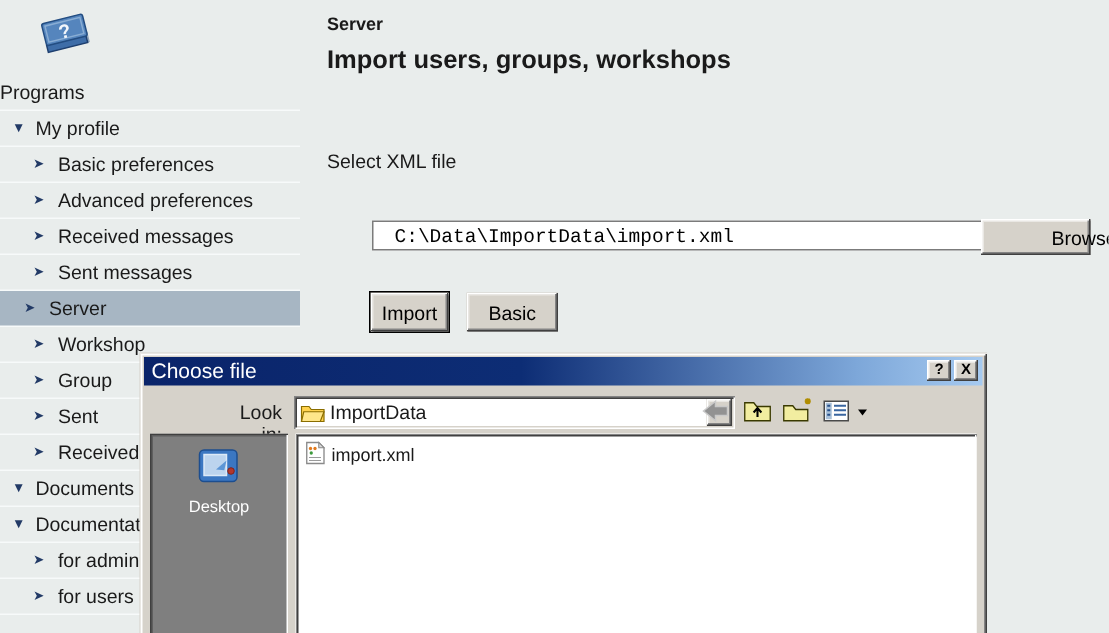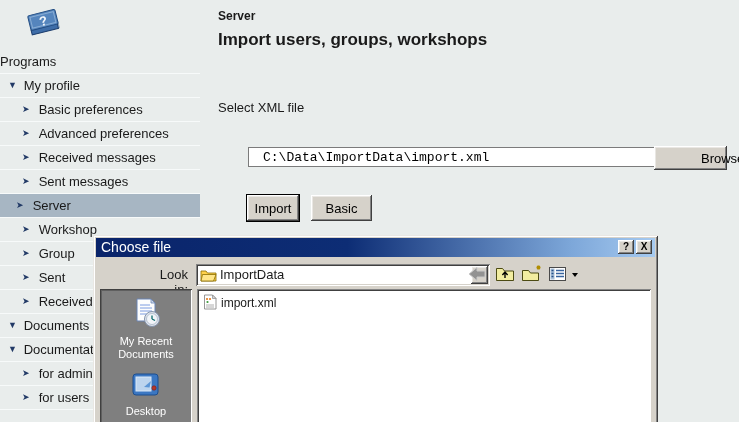--- a/index.html
+++ b/index.html
@@ -245,33 +245,20 @@
       <g stroke="#3a66a0" stroke-width="1.3">
         <path d="M8 5.5 h8 M8 8.5 h8 M8 11.5 h8"></path>
         <path d="M3.5 5.5 h2 M3.5 8.5 h2 M3.5 11.5 h2" stroke="#27508a"></path>
       </g>
     </svg>
     <span class="view-tri"></span>
   </div>
 
   <div class="places">
     <div class="place">
-      <svg width="34" height="32" viewBox="0 0 34 32">
-        <path d="M8 2 h14 l4 4 v18 h-18 z" fill="#fdfdfd" stroke="#6a85b5" stroke-width="1"></path>
-        <path d="M22 2 l4 4 h-4 z" fill="#cfd9ea" stroke="#6a85b5" stroke-width="0.8"></path>
-        <g stroke="#7d9ce0" stroke-width="1">
-            <path d="M11 8 h10 M11 11 h12 M11 14 h12 M11 17 h12"></path>
-          </g>
-        <circle cx="23" cy="22" r="7.5" fill="#dfe4ec" stroke="#8494ad" stroke-width="1"></circle>
-        <circle cx="23" cy="22" r="5.5" fill="#f2f5f9" stroke="#aab6c8" stroke-width="0.8"></circle>
-        <path d="M23 22 L23 18.5 M23 22 L26 23.5" stroke="#0a6a6a" stroke-width="1.3"></path>
-      </svg>
-      <div class="plabel">My Recent Documents</div>
-    </div>
-    <div class="place">
       <svg width="32" height="28" viewBox="0 0 32 28">
         <rect x="3" y="3" width="25" height="21" rx="3" fill="#3b77c2" stroke="#1d4e8f" stroke-width="1"></rect>
         <rect x="6" y="6" width="15" height="14" fill="#bcd4ee" stroke="#dce9f7" stroke-width="1"></rect>
         <path d="M14 16 l7 -6 l-1.5 6.5 z" fill="#5d96d6"></path>
         <circle cx="24" cy="17" r="2.2" fill="#b2372c" stroke="#7e1f16" stroke-width="0.6"></circle>
       </svg>
       <div class="plabel">Desktop</div>
     </div>
   </div>
 

